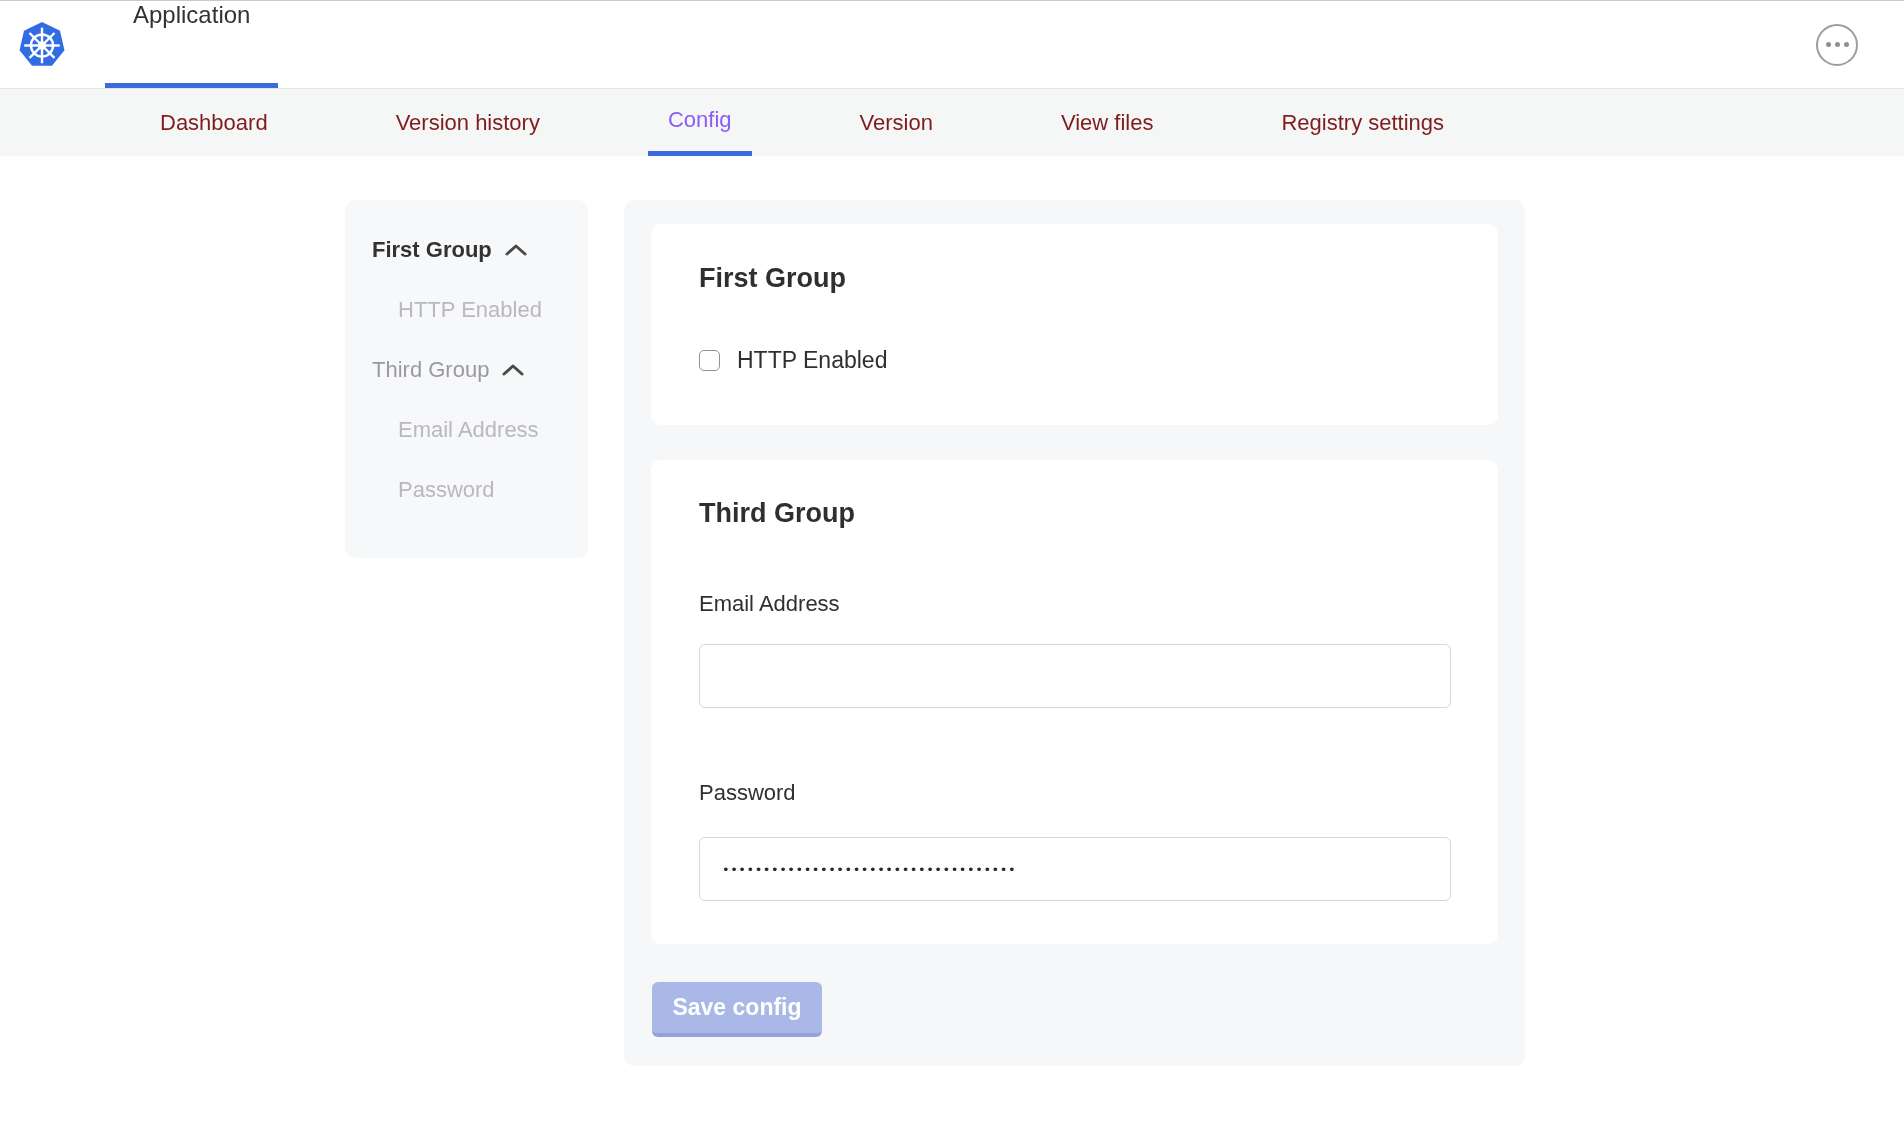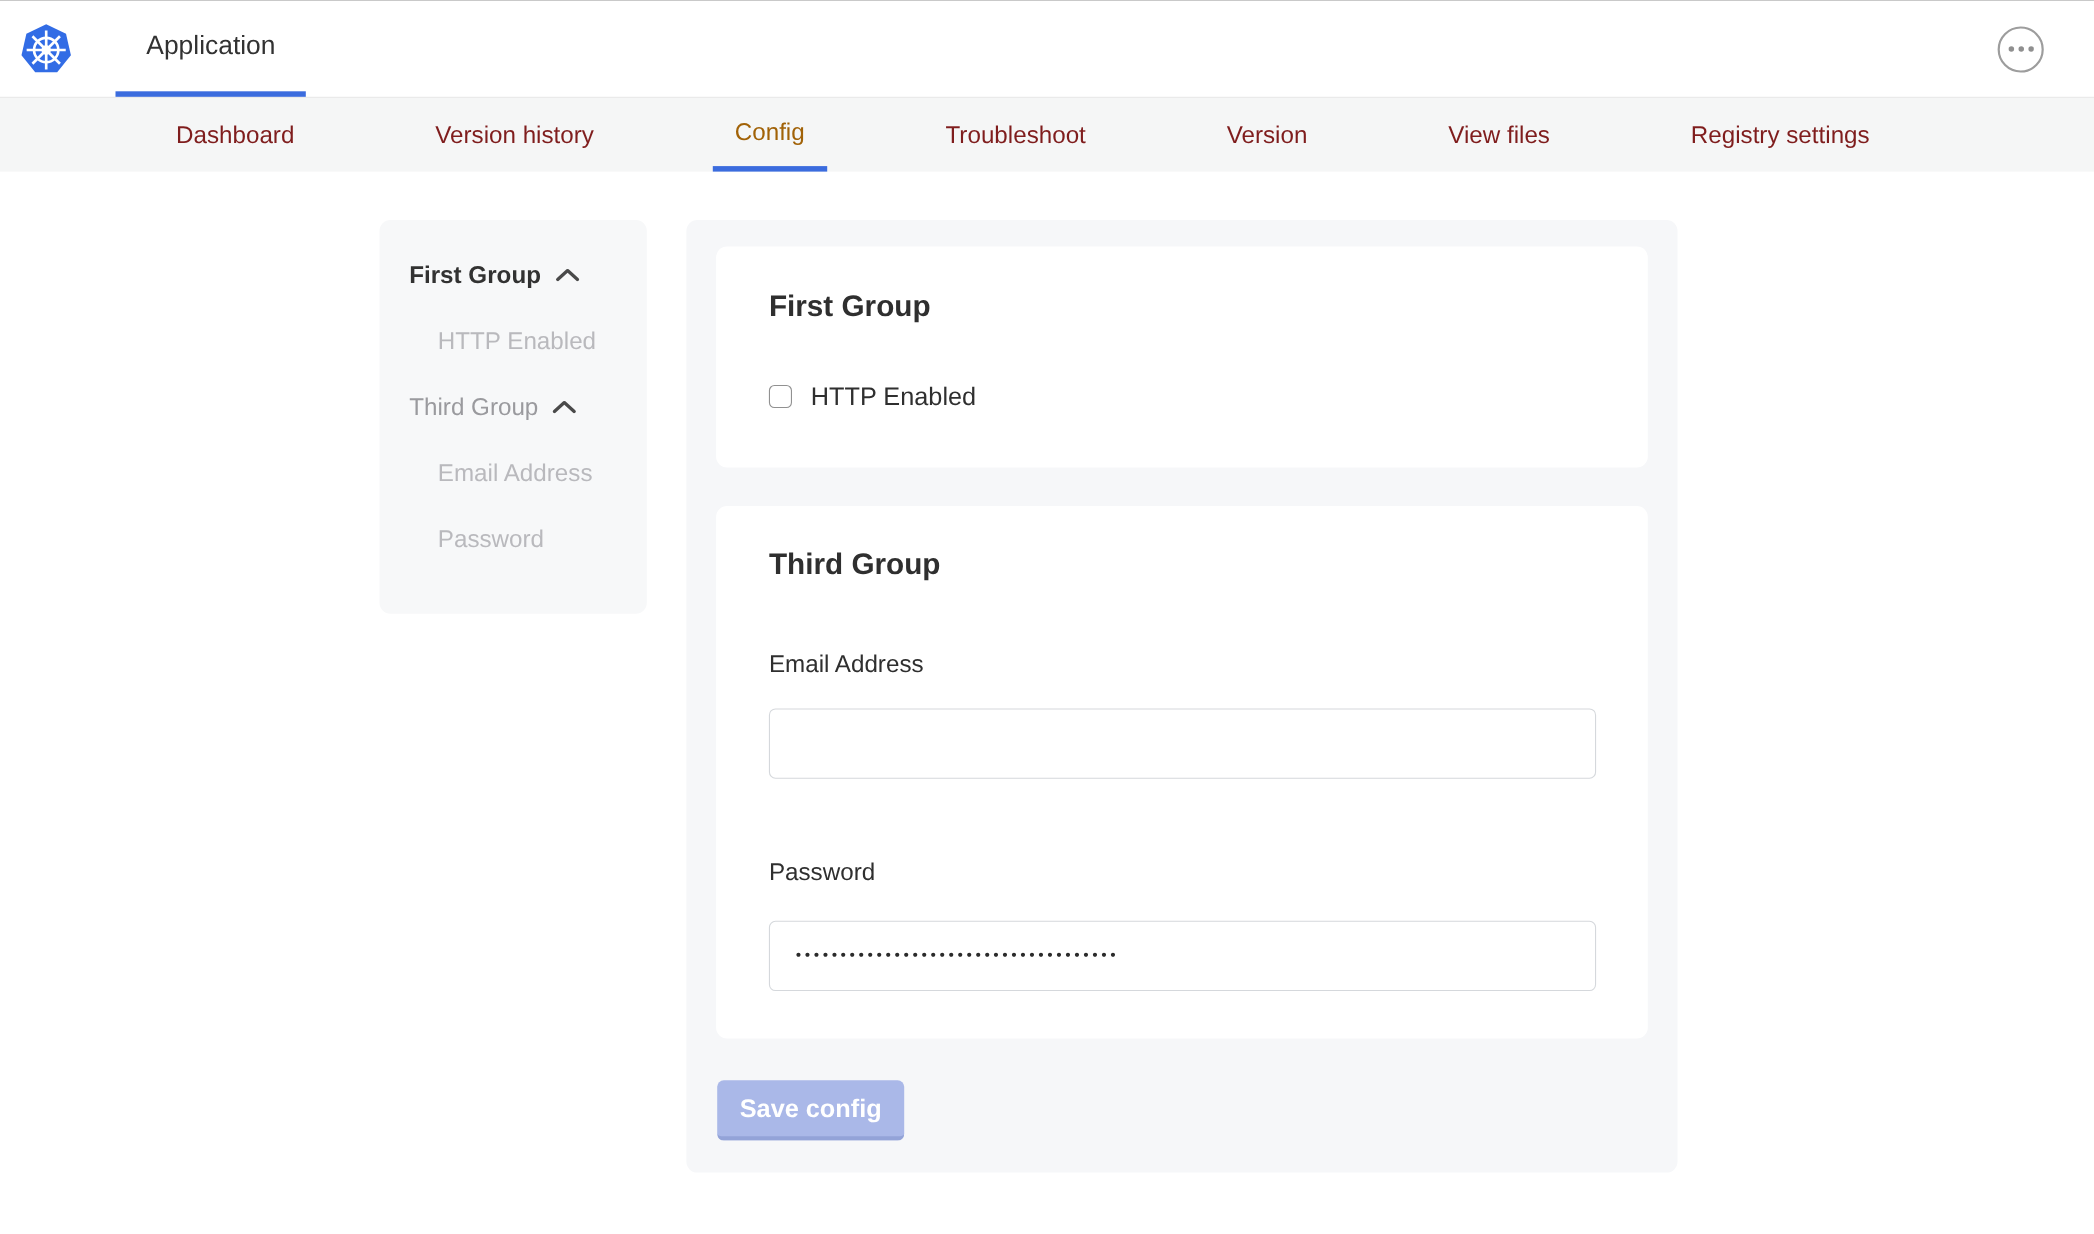--- a/index.html
+++ b/index.html
@@ -24,21 +24,21 @@
     background: #ffffff;
   }
   .logo-wrap {
     align-self: center;
     margin-left: 18px;
     width: 48px; height: 50px;
     display: flex; align-items: center; justify-content: center;
   }
   .app-tab {
     margin-left: 39px;
-    display: flex; align-items: center;
+    display: flex; 
     padding: 0 28px;
     border-bottom: 5px solid #3b6cde;
     box-sizing: border-box;
     font-size: 24px;
     color: #323232;
     cursor: pointer;
   }
   .header-spacer { flex: 1; }
   .ellipsis-btn {
     align-self: center;
@@ -70,21 +70,21 @@
   .subnav .tab {
     display: flex; align-items: center;
     padding: 0 20px;
     font-size: 22px;
     color: #7f1d1d;
     cursor: pointer;
     box-sizing: border-box;
     white-space: nowrap;
   }
   .subnav .tab.active {
-    color: #a16207;
+    color: #8b5cf6;
     font-weight: 500;
     border-bottom: 5px solid #3b6cde;
     text-align: right;
   }
 
   
   .sidebar {
     position: absolute;
     left: 345px; top: 199px;
     width: 243px; height: 358px;
@@ -232,23 +232,20 @@
   <div class="tab">
     <span>Dashboard</span>
   </div>
   <div class="tab">
     <span>Version history</span>
   </div>
   <div class="tab active">
     <span>Config</span>
   </div>
   <div class="tab">
-    <span>Troubleshoot</span>
-  </div>
-  <div class="tab">
     <span>Version</span>
   </div>
   <div class="tab">
     <span>View files</span>
   </div>
   <div class="tab">
     <span>Registry settings</span>
   </div>
 </div>
 

